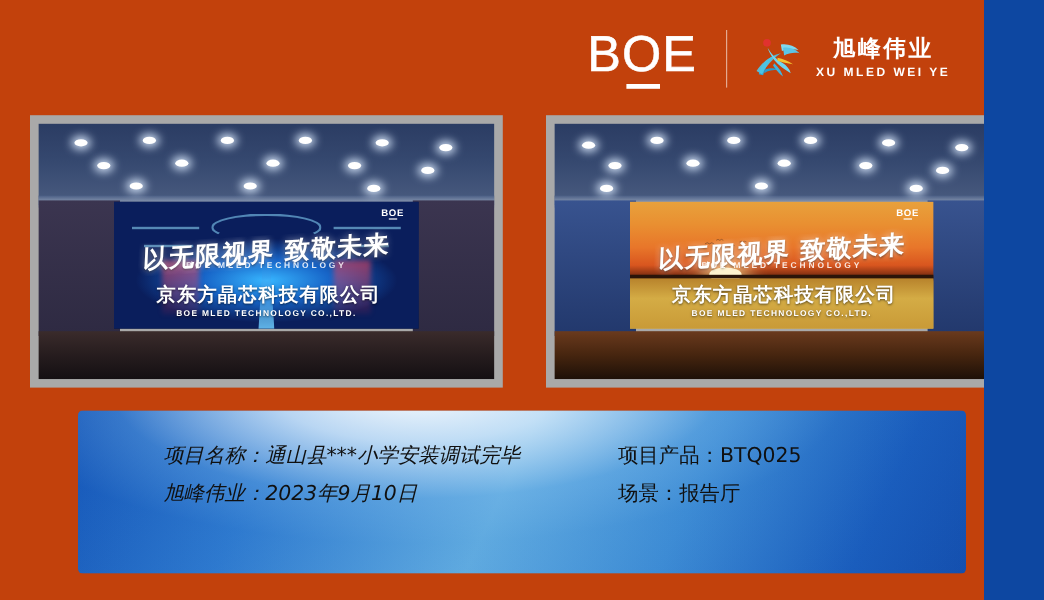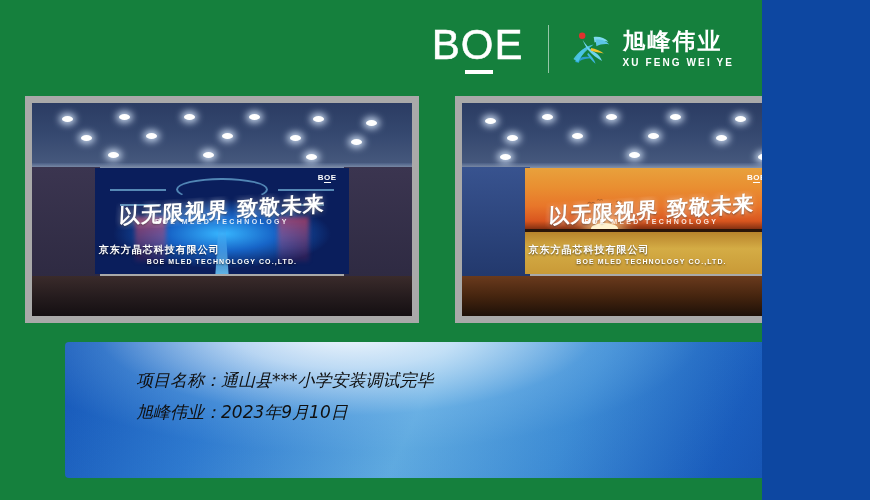--- a/index.html
+++ b/index.html
@@ -3,24 +3,24 @@
 <meta charset="utf-8">
 <title>BOE Project Case Card</title>
 <style>
   html, body {
     margin: 0;
     padding: 0;
     background: #0d47a1;
   }
   #page {
     position: relative;
-    width: 762px;
+    width: 820px;
     height: 500px;
     overflow: hidden;
-    background: #15803d;
+    background: #c2410c;
     font-family: "Liberation Sans", "DejaVu Sans", sans-serif;
     -webkit-font-smoothing: antialiased;
   }
 
   
   .logo-bar {
     position: absolute;
     top: 22px;
     right: 28px;
     height: 54px;
@@ -67,25 +67,26 @@
     height: 46px;
     flex: none;
   }
   .partner-names {
     display: flex;
     flex-direction: column;
     justify-content: center;
     line-height: 1;
   }
   .partner-cn {
-    font-size: 23px;
+    font-size: 19px;
     font-weight: bold;
     color: #ffffff;
     letter-spacing: 2px;
     font-family: "DejaVu Sans", "Liberation Sans", sans-serif;
+    text-align: center;
   }
   .partner-en {
     font-size: 10px;
     font-weight: bold;
     color: #ffffff;
     letter-spacing: 2.1px;
     margin-top: 5px;
     font-family: "Liberation Sans", "DejaVu Sans", sans-serif;
   }
 
@@ -293,22 +294,23 @@
     color: rgba(255,255,255,0.85);
     font-size: 7px;
     font-weight: bold;
     letter-spacing: 2.4px;
     font-family: "Liberation Sans", sans-serif;
   }
   .company-cn {
     position: absolute;
     left: 4px; right: 0;
     bottom: 16%;
-    color: #ffffff;
-    font-size: 10px;
+    text-align: center;
+    color: #ffffff;
+    font-size: 16px;
     font-weight: bold;
     letter-spacing: 1px;
     font-family: "DejaVu Sans", sans-serif;
     text-shadow: 0 1px 2px rgba(0,0,0,0.6);
   }
   .company-en {
     position: absolute;
     left: 0; right: 0;
     bottom: 9%;
     text-align: center;
@@ -367,21 +369,21 @@
         <path d="M34 30 C40 40 50 52 62 58 C68 62 74 68 76 76 C66 70 54 62 46 52 C40 44 36 36 34 30 Z" fill="#6fd4ee"></path>
         <path d="M58 24 C70 22 82 26 90 34 C80 32 70 32 60 36 Z" fill="#7fd9ef"></path>
         <path d="M62 30 C74 28 84 32 92 40 C82 38 72 40 64 44 Z" fill="#5cc5e6"></path>
         <path d="M52 48 C62 50 72 54 80 60 C70 58 60 56 52 54 Z" fill="#f2c230"></path>
         <path d="M28 70 C36 66 46 66 54 70 C44 70 34 72 28 76 Z" fill="#2b9ccd"></path>
         <circle cx="33" cy="21" r="7" fill="#e0322e"></circle>
         <path d="M46 58 C54 66 60 74 62 82 C54 76 48 68 44 62 Z" fill="#3fb4df"></path>
       </svg>
       <div class="partner-names">
         <div class="partner-cn">旭峰伟业</div>
-        <div class="partner-en">XU FENG WEI YE</div>
+        <div class="partner-en">XU MLED WEI YE</div>
       </div>
     </div>
   </div>
 
   <div class="photo-frame" id="photo-left">
     <div class="photo-inner">
       <div class="hall">
         <div class="ceiling"></div>
         <div class="ceiling-band"></div>
         <div class="downlight" style="left:8%;top:6%"></div>
@@ -468,16 +470,20 @@
     </div>
   </div>
 
   <div id="info-panel">
 
     <div class="info-col" id="info-col-left">
       <div class="info-line">项目名称：通山县***小学安装调试完毕</div>
       <div class="info-line">旭峰伟业：2023年9月10日</div>
     </div>
 
+    <div class="info-col" id="info-col-right">
+      <div class="info-line">项目产品：BTQ025</div>
+      <div class="info-line">场景：报告厅</div>
+    </div>
 
   </div>
 
 </div>
 
 </body></html>

